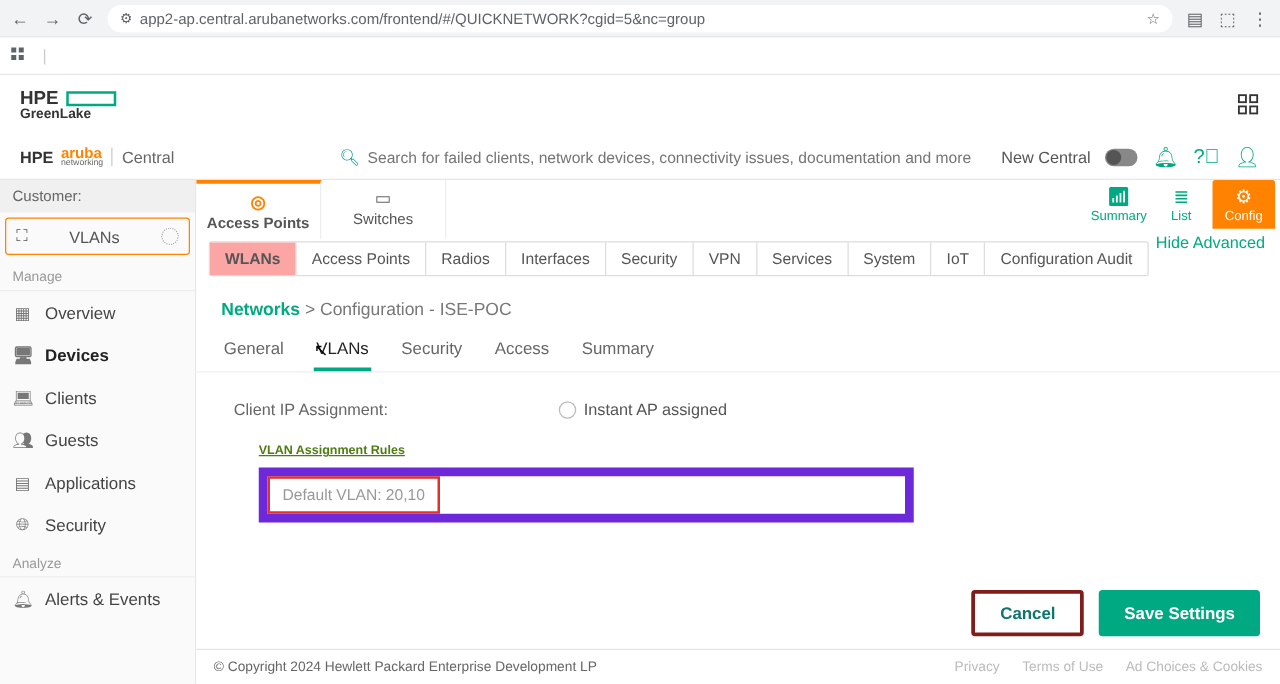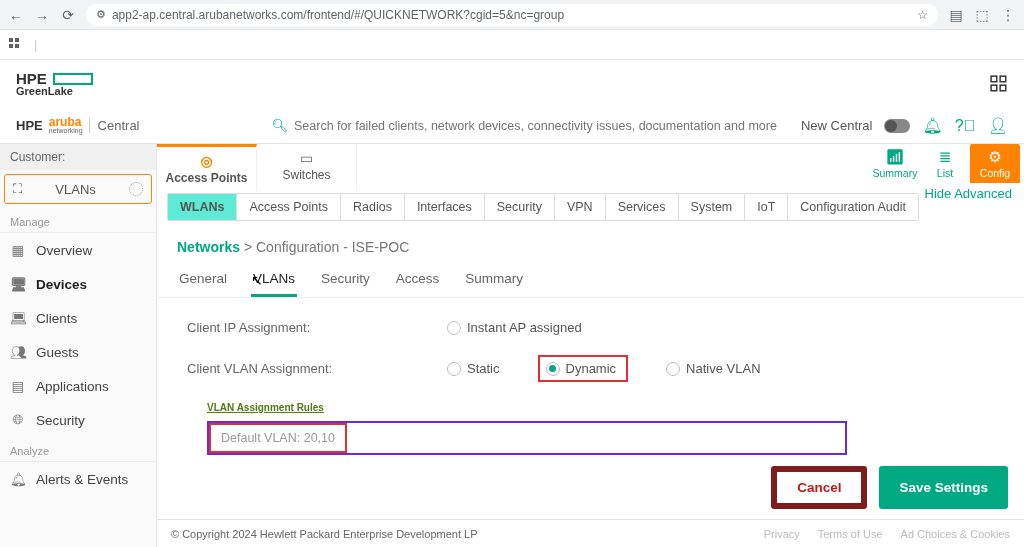--- a/index.html
+++ b/index.html
@@ -58,21 +58,21 @@
   .dtab.active{ border-top:3px solid #ff8300; font-weight:bold;}
   .view-actions{ margin-left:auto; display:flex; gap:0; align-items:flex-start; padding-right:4px;}
   .vact{ width:50px; text-align:center; padding:4px 0; font-size:10.5px; color:#01a982; cursor:pointer;}
   .vact .vicon{display:block; font-size:15px; margin-bottom:1px;}
   .vact.list{color:#01a982;}
   .vact.config{ background:#ff8300; color:#fff; border-radius:2px 2px 0 0;}
   
   .subtabs { display:flex; border:1px solid #ddd; border-radius:2px; margin:2px 10px 0 10px; width:fit-content;}
   .subtab{ padding:6px 12px; font-size:12.5px; color:#555; border-right:1px solid #ddd; cursor:pointer;}
   .subtab:last-child{border-right:none;}
-  .subtab.active{font-weight:bold; background:#5eead4;}
+  .subtab.active{font-weight:bold; background:#fca5a5;}
   .hide-adv{ position:absolute; right:12px; top:42px; color:#01a982; font-size:13px; cursor:pointer;}
   
   .breadcrumb-row { padding:18px 20px 4px 20px; font-size:14px; color:#777;}
   .breadcrumb-row a{color:#01a982; font-weight:bold; text-decoration:none;}
   
   .cursor-ptr { position:absolute; left:94px; top:128px; font-size:14px; color:#000; pointer-events:none;}
   
   .config-tabs { display:flex; gap:22px; padding:12px 20px 0 20px; border-bottom:1px solid #eee; font-size:13.5px;}
   .ctab { padding:0 2px 8px 2px; color:#666; cursor:pointer;}
   .ctab.active{ color:#222; border-bottom:3px solid #01a982; font-weight:500;}
@@ -81,27 +81,27 @@
   .form-row { display:flex; align-items:center; padding:10px 0;}
   .form-label { width:240px; color:#666;}
   .opts { display:flex; gap:38px; align-items:center; margin-left:20px;}
   .radio { display:flex; align-items:center; gap:6px; cursor:pointer;}
   .rdot { width:14px; height:14px; border:1px solid #bbb; border-radius:50%; display:inline-flex; align-items:center; justify-content:center;}
   .rdot.sel::after{content:""; width:7px; height:7px; background:#01a982; border-radius:50%;}
   .radio.boxed { border:2px solid #e03030; padding:4px 10px 4px 6px; }
   
   .sub-section { padding:10px 0 0 20px;}
   .sub-section h4{font-size:10px; color:#4d7c0f; font-weight:bold; margin-bottom:8px;text-decoration:underline;}
-  .vlan-box { border:2px solid #6d28d9; padding:0; width:640px;}
+  .vlan-box { border:7px solid #6d28d9; padding:0; width:524px;}
   .vlan-default { border:2px solid #e03030; padding:6px 10px; color:#999; font-size:12.5px; width:fit-content; margin:0;}
   
   
   .action-bar { position:absolute; bottom:30px; right:12px; display:flex; gap:12px; background:#fff; padding:8px 4px;}
   .btn { padding:8px 20px; border-radius:3px; font-size:13.5px; font-weight:bold; cursor:pointer; border:none;}
-  .btn-cancel { background:#fff; color:#b91c1c; border:6px solid #7f1d1d;}
+  .btn-cancel { background:#fff; color:#0f766e; border:3px solid #7f1d1d;}
   .btn-save { background:#01a982; color:#fff;}
   
   .copyright-bar { position:absolute; bottom:0; left:0; right:0; height:28px; background:#fff; border-top:1px solid #e6e6e6; display:flex; align-items:center; padding:0 14px; font-size:11px; color:#666; justify-content:space-between;}
   .copy-right-links{display:flex; gap:18px; color:#bbb;}
 </style>
 </head>
 <body>
 
 <div class="chrome-bar">
   <span class="chrome-icon">←</span>
@@ -256,37 +256,20 @@
     <div class="form-area">
       <div class="form-row">
         <div class="form-label">Client IP Assignment:</div>
         <div class="opts">
           <label class="radio">
               <span class="rdot"></span>
               <span>Instant AP assigned</span>
             </label>
         </div>
       </div>
-      <div class="form-row">
-        <div class="form-label">Client VLAN Assignment:</div>
-        <div class="opts">
-          <label class="radio">
-              <span class="rdot"></span>
-              <span>Static</span>
-            </label>
-          <label class="radio boxed">
-              <span class="rdot sel"></span>
-              <span>Dynamic</span>
-            </label>
-          <label class="radio">
-              <span class="rdot"></span>
-              <span>Native VLAN</span>
-            </label>
-        </div>
-      </div>
       <div class="sub-section">
         <h4>VLAN Assignment Rules</h4>
         <div class="vlan-box">
           <div class="vlan-default">Default VLAN: 20,10</div>
         </div>
       </div>
     </div>
 
     <div class="action-bar">
       <button class="btn btn-cancel">Cancel</button>

